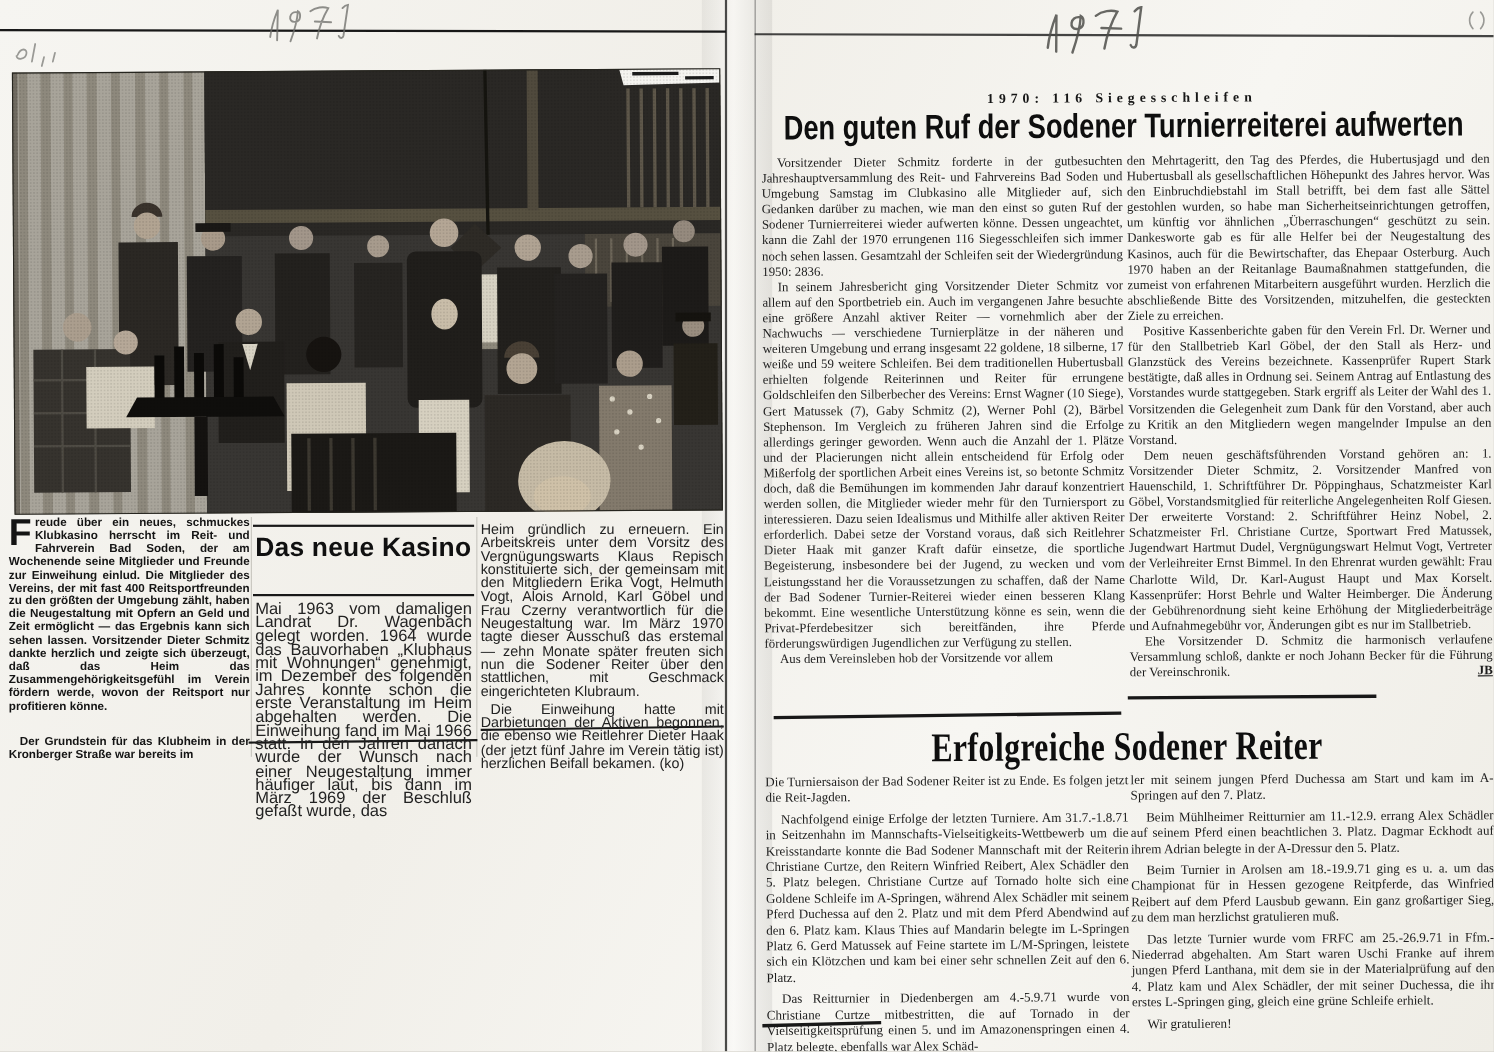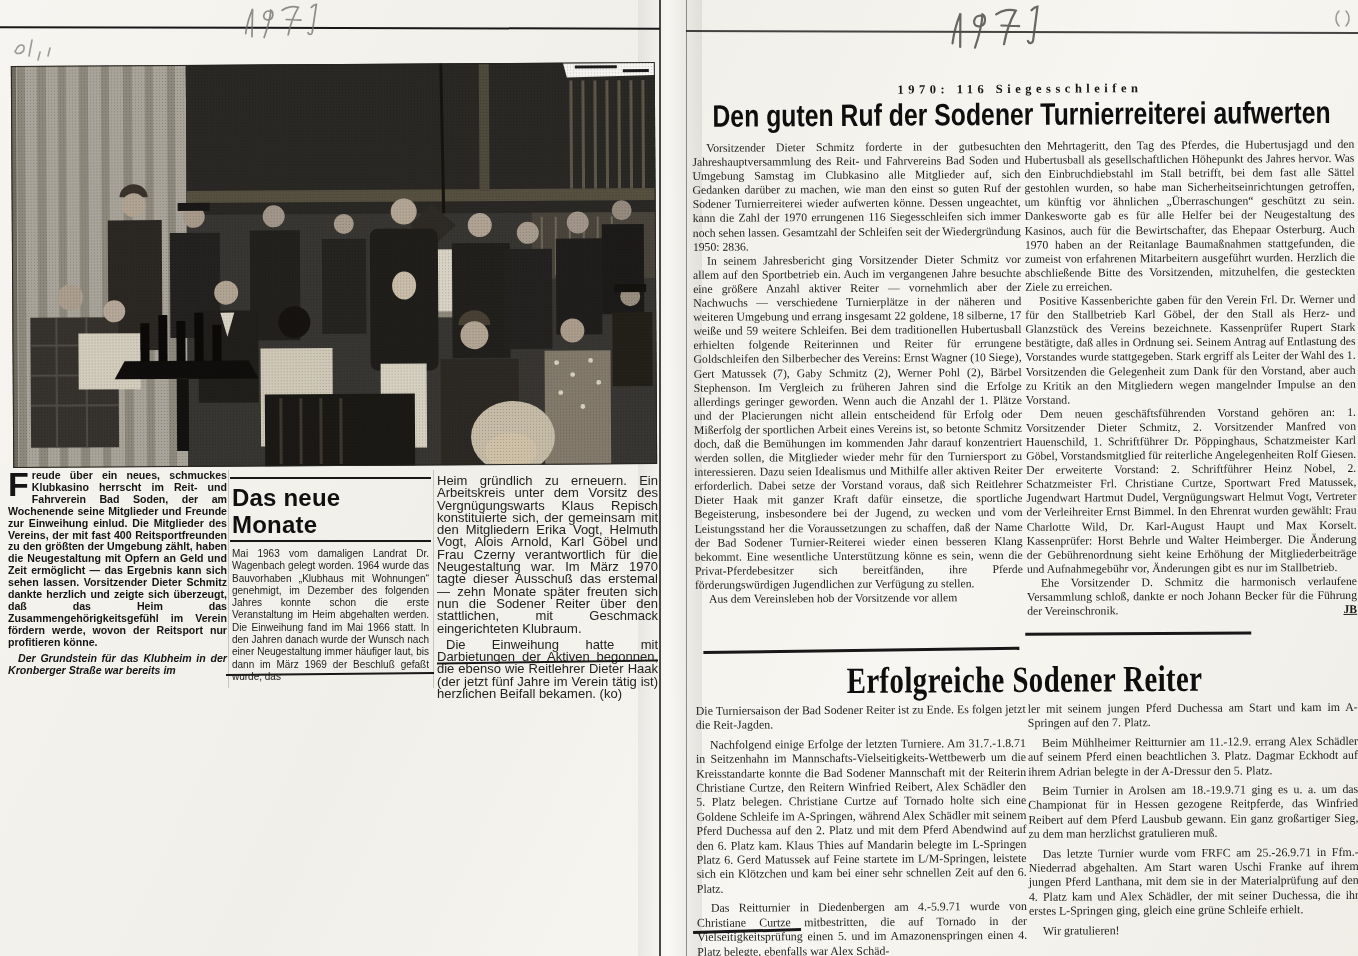--- a/index.html
+++ b/index.html
@@ -16,28 +16,28 @@
   .fold2{position:absolute;left:686px;top:0;width:1px;height:956px;background:#4a4a48;opacity:.6;}
 
   
   .photo{position:absolute;left:12px;top:64px;width:644px;height:402px;transform:rotate(-0.35deg);}
   .photo svg{display:block;width:100%;height:100%;}
 
   .cap-col{position:absolute;left:8px;top:470px;width:219px;
     font-family:"Liberation Sans",sans-serif;font-weight:bold;
     font-size:10.6px;line-height:11.9px;text-align:justify;color:#141414;}
   .cap-col p{margin:0;}
-  .cap-col p+p{margin-top:4px;text-indent:10px;font-style:italic;}
+  .cap-col p+p{margin-top:20px;text-indent:10px;}
   .dropcap{float:left;font-size:34px;line-height:24px;padding:2px 3px 0 0;font-weight:bold;}
 
   .kas-head{position:absolute;left:232px;top:484px;width:198px;
     font-family:"Liberation Sans",sans-serif;font-weight:bold;
     font-size:24px;line-height:27px;color:#101010;letter-spacing:.2px;}
   .kas-col2{position:absolute;left:232px;top:548px;width:197px;
-    font-family:"Liberation Sans",sans-serif;font-size:10px;line-height:12.3px;
+    font-family:"Liberation Sans",sans-serif;font-size:15px;line-height:12.3px;
     text-align:justify;color:#222;}
   .kas-col3{position:absolute;left:437px;top:475px;width:221px;
     font-family:"Liberation Sans",sans-serif;font-size:13px;line-height:12.3px;
     text-align:justify;color:#222;}
   .kas-col2 p,.kas-col3 p{margin:0;}
   .kas-col3 p+p{margin-top:4px;text-indent:9px;}
 
   
   .rp{transform:rotate(-0.35deg);transform-origin:1000px 100px;}
   .kicker{position:absolute;left:690px;top:82px;width:660px;text-align:center;
@@ -259,21 +259,21 @@
   </div>
 
   <div class="vdiv" style="left:228px;top:470px;height:218px;"></div>
   <div class="vdiv" style="left:433px;top:470px;height:218px;"></div>
   <div class="rule" style="left:230px;top:477px;width:201px;height:2px;"></div>
   <div class="rule" style="left:230px;top:540px;width:201px;height:2px;"></div>
   <div class="rule" style="left:226px;top:673px;width:208px;height:2px;transform:rotate(-.6deg);"></div>
   <div class="rule" style="left:437px;top:661px;width:221px;height:2px;transform:rotate(-.8deg);"></div>
 
   <div class="kas-head">
-    <div>Das neue Monate</div>
+    <div>Das neue Kasino</div>
   </div>
   <div class="kas-col2">
     <p>Mai 1963 vom damaligen Landrat Dr. Wagenbach gelegt worden. 1964 wurde das Bauvorhaben „Klubhaus mit Wohnungen“ genehmigt, im Dezember des folgenden Jahres konnte schon die erste Veranstaltung im Heim abgehalten werden. Die Einweihung fand im Mai 1966 statt. In den Jahren danach wurde der Wunsch nach einer Neugestaltung immer häufiger laut, bis dann im März 1969 der Beschluß gefaßt wurde, das</p>
   </div>
   <div class="kas-col3">
     <p>Heim gründlich zu erneuern. Ein Arbeitskreis unter dem Vorsitz des Vergnügungswarts Klaus Repisch konstituierte sich, der gemeinsam mit den Mitgliedern Erika Vogt, Helmuth Vogt, Alois Arnold, Karl Göbel und Frau Czerny verantwortlich für die Neugestaltung war. Im März 1970 tagte dieser Ausschuß das erstemal — zehn Monate später freuten sich nun die Sodener Reiter über den stattlichen, mit Geschmack eingerichteten Klubraum.</p>
     <p>Die Einweihung hatte mit Darbietungen der Aktiven begonnen, die ebenso wie Reitlehrer Dieter Haak (der jetzt fünf Jahre im Verein tätig ist) herzlichen Beifall bekamen. (ko)</p>
   </div>
 
   <div class="rp">

